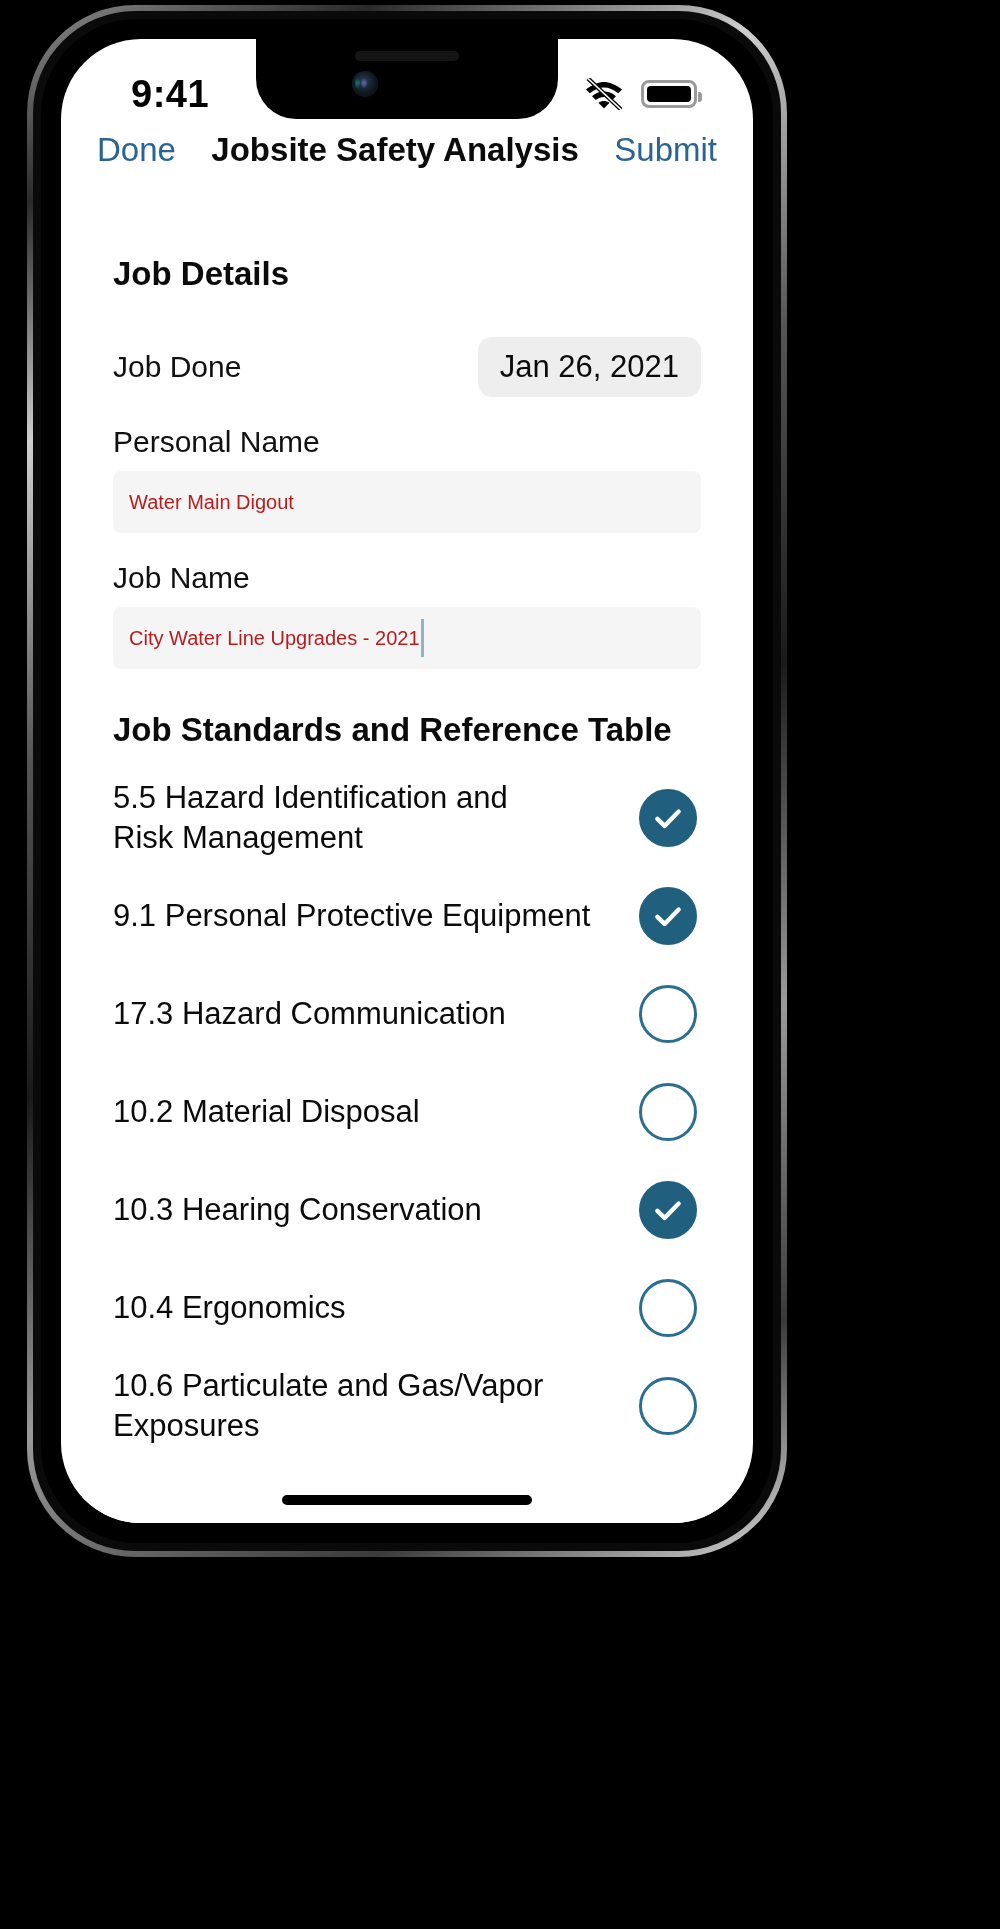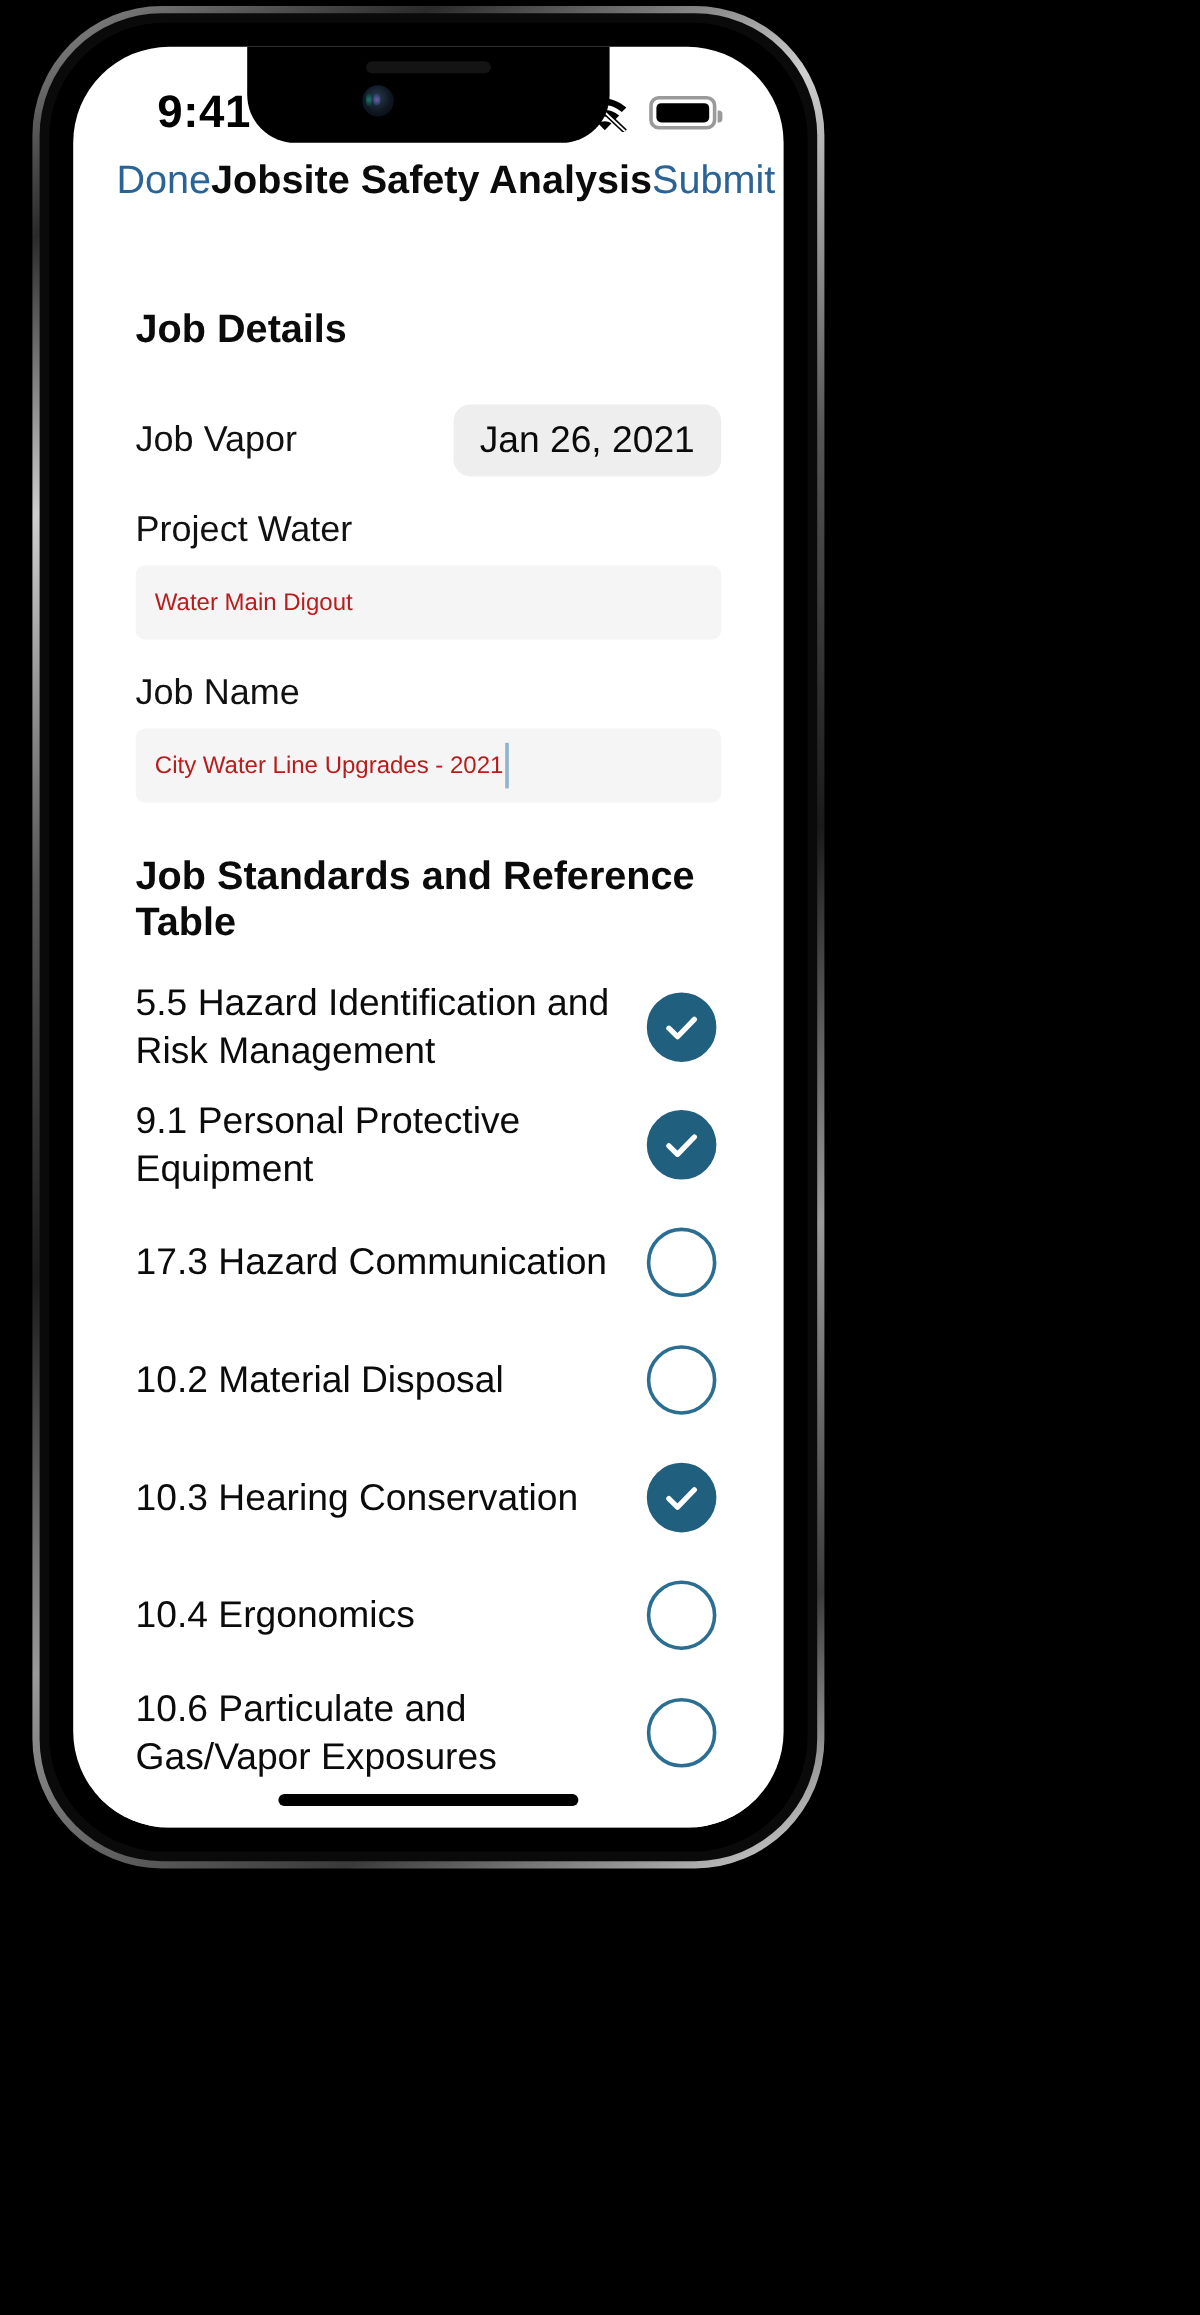--- a/index.html
+++ b/index.html
@@ -7,21 +7,21 @@
     width:1000px; height:1929px;
     background:#000;
     font-family:"Liberation Sans", sans-serif;
     overflow:hidden;
   }
   #stage { position:relative; width:1000px; height:1929px; background:#000; }
 
   
   .phone-outer {
     position:absolute; left:27px; top:5px;
-    width:660px; height:1552px;
+    width:760px; height:1552px;
     border-radius:108px;
     background:linear-gradient(150deg,#8e8e8e 0%,#2a2a2a 10%,#cfcfcf 22%,#555 38%,#1a1a1a 55%,#9a9a9a 72%,#3a3a3a 88%,#d8d8d8 100%);
     box-shadow:0 0 0 1px #000;
   }
   .phone-mid {
     position:absolute; left:6px; top:6px; right:6px; bottom:6px;
     border-radius:102px;
     background:#0a0a0a;
   }
   .phone-bezel {
@@ -230,26 +230,26 @@
             <div class="nav-btn">Done</div>
             <div class="nav-title">Jobsite Safety Analysis</div>
             <div class="nav-btn">Submit</div>
           </div>
 
           <div class="content">
 
             <div class="section-title">Job Details</div>
 
             <div class="row-date">
-              <span class="field-label">Job Vapor</span>
+              <span class="field-label">Job Done</span>
               <span class="date-pill">Jan 26, 2021</span>
             </div>
 
             <div class="field-group">
-              <span class="field-label">Project Water</span>
+              <span class="field-label">Personal Name</span>
               <div class="text-field" placeholder="Project Name">Water Main Digout</div>
             </div>
 
             <div class="field-group">
               <span class="field-label">Job Name</span>
               <div class="text-field" placeholder="Job Name">
                   <span>City Water Line Upgrades - 2021</span>
                   <span class="caret"></span>
                 </div>
             </div>

